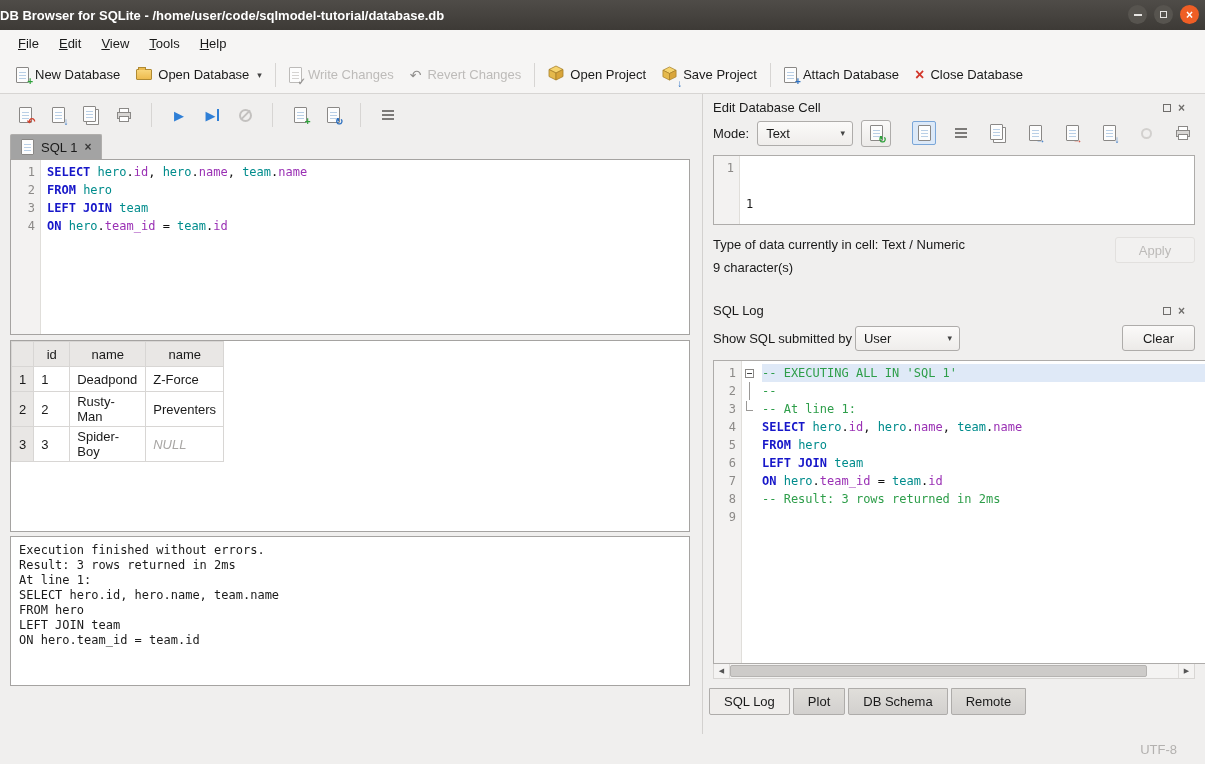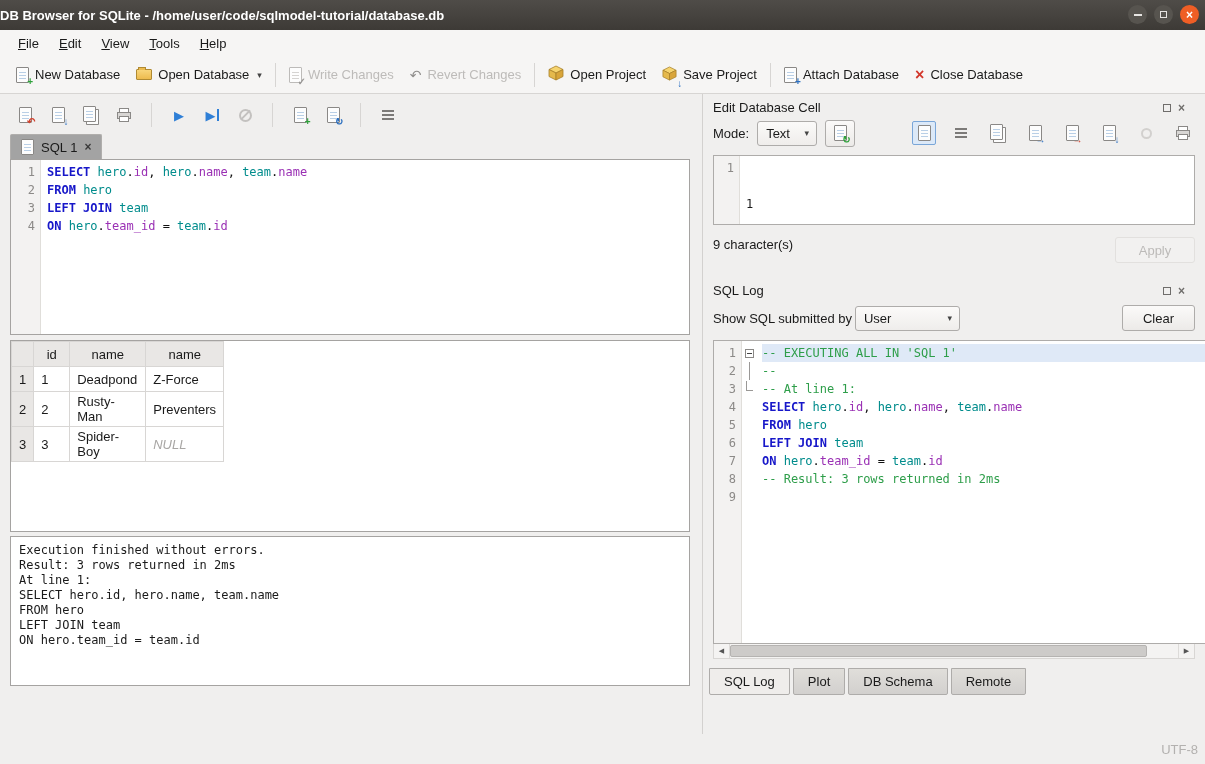--- a/index.html
+++ b/index.html
@@ -145,21 +145,21 @@
   .hs-arrow.right { border-left:1px solid #dddbd9; }
   .hs-track { flex:1; position:relative; }
   .hs-thumb { position:absolute; left:0; top:1px; bottom:1px; width:93%;
     background:#cdcbc9; border:1px solid #b5b3b1; border-radius:2px; }
   .bottom-tabs { display:flex; padding:9px 0 0 6px; align-items:flex-start; }
   .btab { padding:5px 14px; border:1px solid #aeacaa; background:linear-gradient(#e0deda,#d2d0ce);
     margin-right:3px; border-radius:0 0 2px 2px; }
   .btab.active { background:#efedeb; }
   
   .statusbar { position:absolute; left:12px; right:0; bottom:0; height:30px; display:flex;
-    align-items:center; justify-content:flex-end; padding-right:7px; color:#b3b1af; }
+    align-items:center; justify-content:flex-end; padding-right:28px; color:#b3b1af; }
 </style>
 </head>
 <body>
 
 <div class="titlebar">
   <span>DB Browser for SQLite - /home/user/code/sqlmodel-tutorial/database.db</span>
   <div class="win-controls">
     <div class="win-btn">
         <span class="glyph-min"></span>
       </div>
@@ -355,21 +355,21 @@
     <div class="panel-header">
       <span class="panel-title">Edit Database Cell</span>
       <span class="mini-icons">
         <span class="mini-undock"></span>
         <span class="mini-close">×</span>
       </span>
     </div>
 
     <div class="mode-row">
       <span>Mode:</span>
-      <span class="combo" style="width:60px">
+      <span class="combo" style="width:96px">
         <span>Text</span>
         <span class="caret">▾</span>
       </span>
       <span class="sq-btn">
         <span class="pg">
             <span class="badge green">↻</span>
           </span>
       </span>
       <span class="icon-strip">
         <span class="icon-btn selected">
@@ -413,20 +413,21 @@
       <div class="gutter">
         <div class="gut-line">1</div>
       </div>
       <div class="code-area">
         <div class="code-line">1</div>
       </div>
     </div>
 
     <div class="type-row">
       <div class="type-texts">
+        <div class="type-line">Type of data currently in cell: Text / Numeric</div>
         <div class="type-line">9 character(s)</div>
       </div>
       <div class="apply-btn">Apply</div>
     </div>
 
     <div class="panel-header">
       <span class="panel-title">SQL Log</span>
       <span class="mini-icons">
         <span class="mini-undock"></span>
         <span class="mini-close">×</span>

